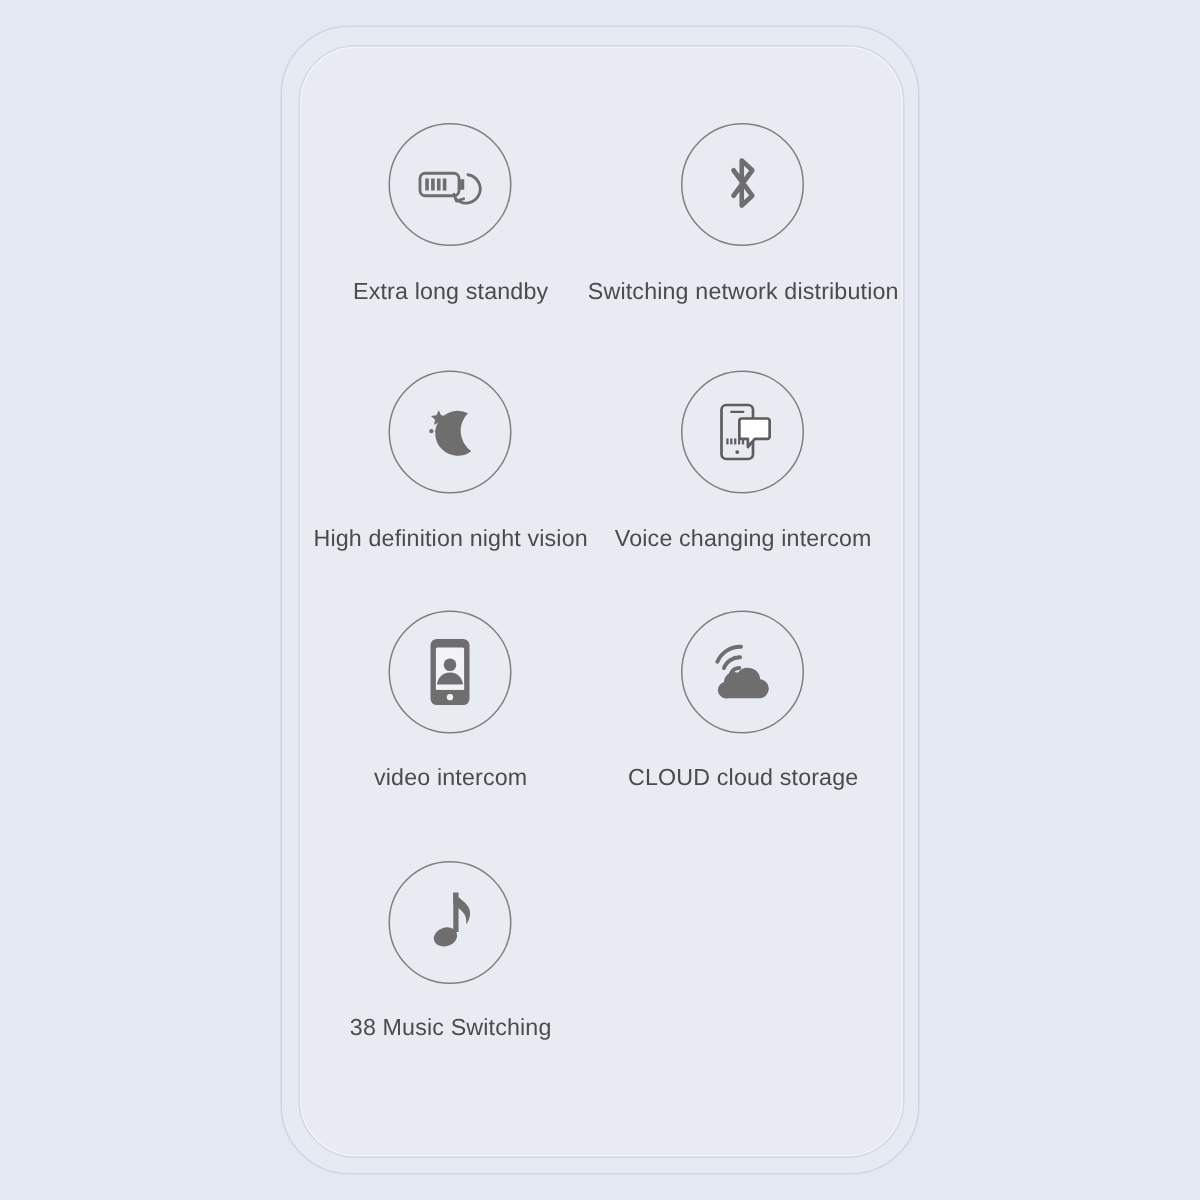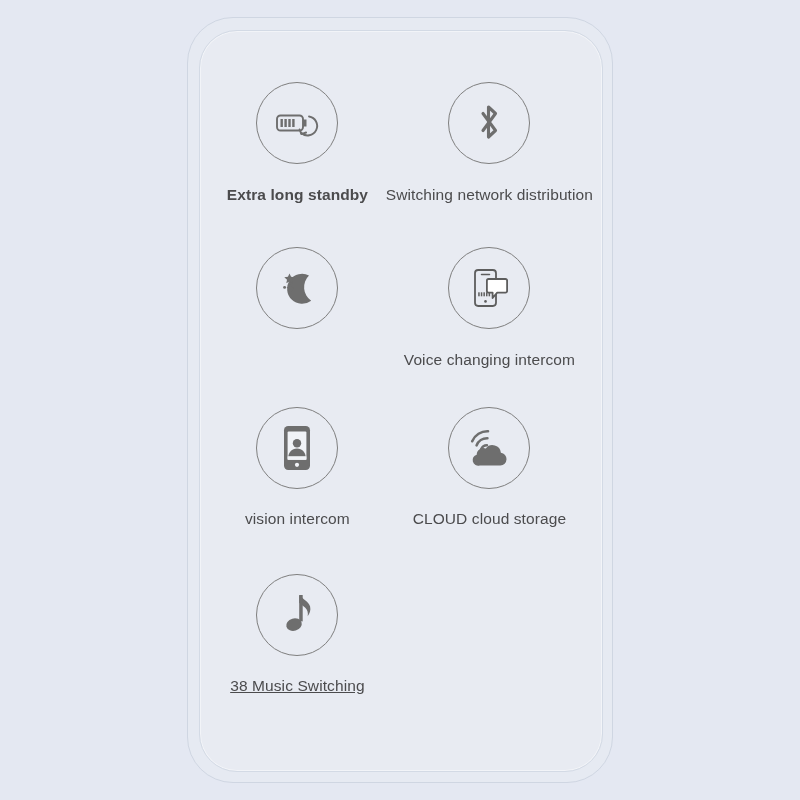--- a/index.html
+++ b/index.html
@@ -84,28 +84,28 @@
     margin-top: 21px;
     font-size: 15.5px;
     color: #4b4b4d;
     letter-spacing: 0.1px;
     white-space: nowrap;
     text-align: center;
     line-height: 1;
   }
 
   
-  .r1c1 .feature-label { margin-top: 23px; font-weight: bold; }
+  .r1c1 .feature-label { margin-top: 23px; }
   .r1c2 .feature-label { margin-top: 23px; }
   .r2c1 .feature-label { margin-top: 23px; }
   .r2c2 .feature-label { margin-top: 23px; }
   .r3c1 .feature-label { margin-top: 22px; }
   .r3c2 .feature-label { margin-top: 22px; }
   .r4c1 .feature-label { margin-top: 22px; text-align: center; }
-  .r4c2 .feature-label { margin-top: 22px; text-decoration: underline; }
+  .r4c2 .feature-label { margin-top: 22px; }
 
   svg { display: block; }
 </style>
 </head>
 <body>
 
 <div id="stage">
 
   <div class="card-outer"></div>
   <div class="card-inner"></div>
@@ -151,20 +151,21 @@
           <svg width="44" height="44" viewBox="0 0 44 44">
             <g fill="#6e6e6e">
               <path d="M32 9.5 a15 15 0 1 0 2.2 25.3 A16.5 16.5 0 0 1 32 9.5 z" transform="translate(2,0)"></path>
               <path d="M14.5 7.5 l1.55 3.35 l3.65 .42 l-2.72 2.48 l.74 3.6 l-3.22 -1.82 l-3.22 1.82 l.74 -3.6 l-2.72 -2.48 l3.65 -.42 z"></path>
               <path d="M15.5 18.5 l1.15 2.5 l2.72 .31 l-2.03 1.85 l.55 2.68 l-2.39 -1.35 l-2.39 1.35 l.55 -2.68 l-2.03 -1.85 l2.72 -.31 z"></path>
               <circle cx="9.6" cy="21.4" r="1.45"></circle>
             </g>
           </svg>
         </span>
       </div>
+      <div class="feature-label">High definition night vision</div>
     </div>
 
     <div class="feature r2c2">
       <div class="icon-ring">
         <span>
           <svg width="46" height="46" viewBox="0 0 46 46">
             <rect x="9" y="5" width="21" height="36" rx="3.2" fill="#e8ebf2" stroke="#5d5d5d" stroke-width="1.8"></rect>
             <line x1="15.5" y1="9.6" x2="23.5" y2="9.6" stroke="#5d5d5d" stroke-width="1.5" stroke-linecap="round"></line>
             <circle cx="19.5" cy="36.4" r="1.3" fill="#5d5d5d"></circle>
             <g fill="#5d5d5d">
@@ -188,21 +189,21 @@
           <svg width="32" height="48" viewBox="0 0 32 48">
             <rect x="3" y="2" width="26" height="44" rx="4.2" fill="#6e6e6e"></rect>
             <rect x="6.6" y="7.6" width="18.8" height="28.2" rx="1" fill="#f1f3f7"></rect>
             <circle cx="16" cy="19.2" r="4.2" fill="#6e6e6e"></circle>
             <path d="M16 24.4 c-5.4 0 -8.2 3.9 -8.7 8.1 h17.4 c-.5 -4.2 -3.3 -8.1 -8.7 -8.1 z" fill="#6e6e6e"></path>
             <rect x="6.6" y="32.4" width="18.8" height="3.4" fill="#f1f3f7"></rect>
             <circle cx="16" cy="40.8" r="2.1" fill="#f1f3f7"></circle>
           </svg>
         </span>
       </div>
-      <div class="feature-label">vision intercom</div>
+      <div class="feature-label">video intercom</div>
     </div>
 
     <div class="feature r4c1">
       <div class="icon-ring">
         <span>
           <svg width="46" height="42" viewBox="0 0 46 42">
             <g fill="none" stroke="#6e6e6e" stroke-linecap="round">
               <path d="M6.2 14.2 A16.5 16.5 0 0 1 22 4.2" stroke-width="2.6"></path>
               <path d="M10.6 18.4 A11.3 11.3 0 0 1 21.4 11.2" stroke-width="2.6"></path>
               <path d="M15.2 22.2 A6.2 6.2 0 0 1 20.9 18.3" stroke-width="2.6"></path>

